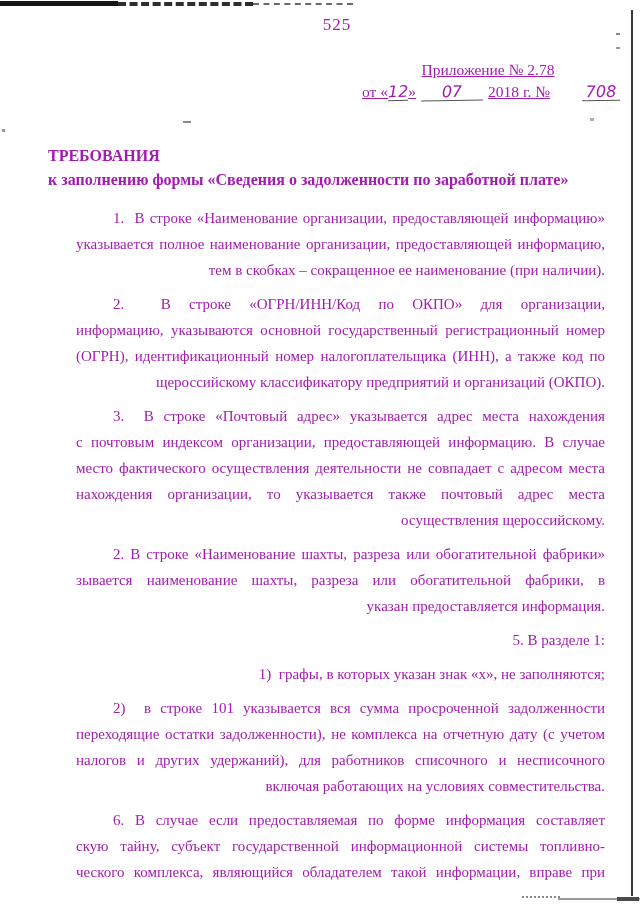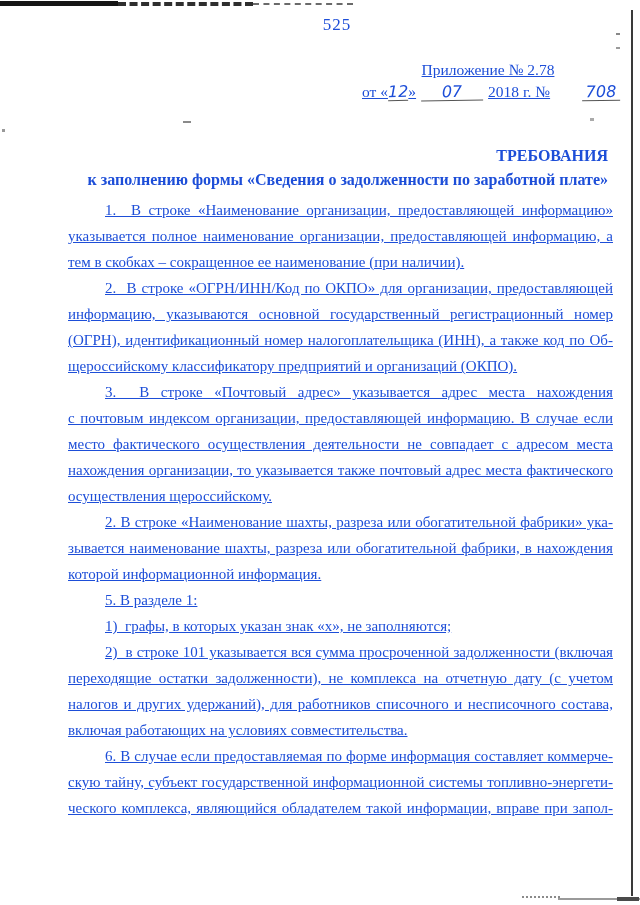--- a/index.html
+++ b/index.html
@@ -2,21 +2,21 @@
 <html><head>
 <meta charset="utf-8">
 <style>
   html, body { margin: 0; padding: 0; background: #ffffff; }
   .sheet {
     position: relative;
     width: 640px;
     height: 905px;
     background: #ffffff;
     font-family: "Liberation Serif", "DejaVu Serif", serif;
-    color: #1d4ed8;
+    color: #a21caf;
     overflow: hidden;
   }
 
   
   .art { position: absolute; }
   .top-solid   { left: 0;   top: 1px; width: 118px; height: 5px; background: #151515; }
   .top-dash1   { left: 118px; top: 2px; width: 135px; height: 0; border-top: 4px dashed #2e2e2e; }
   .top-dash2   { left: 253px; top: 3px; width: 100px; height: 0; border-top: 2px dashed #6a6a6a; }
   .edge-vline  { left: 631px; top: 10px; width: 2px; height: 886px; background: #3a3a3a; }
   .bot-dots    { left: 522px; top: 896px; width: 38px; height: 0; border-top: 2px dotted #8a8a8a; }
@@ -59,37 +59,38 @@
     transform: rotate(-1deg);
   }
   .hand.day   { min-width: 20px; }
   .hand.month { min-width: 62px; margin: 0 5px; }
   .hand.num   { min-width: 38px; margin-left: 32px; }
 
   
   .doc-title {
     position: absolute;
     left: 48px; top: 144px; width: 560px;
-    text-align: right;
+    text-align: left;
     font-weight: bold;
     font-size: 16px;
     line-height: 24px;
   }
 
   
   .body-text {
     position: absolute;
     left: 68px; top: 197px; width: 545px;
     font-size: 15px;
   }
-  .para { margin: 0; text-decoration: underline; }
+  .para { margin: 8px; }
   .line {
     height: 26px;
     line-height: 26px;
     overflow: hidden;
+    text-align: right;
   }
   .line.j { text-align: justify; text-align-last: justify; }
   .para .line:first-child { text-indent: 37px; }
 </style>
 </head>
 <body>
 
 <div class="sheet">
 
   <div class="art top-solid"></div>
@@ -132,21 +133,21 @@
       <div class="para">
         <div class="line j">3.&nbsp; В строке «Почтовый адрес» указывается адрес места нахождения</div>
         <div class="line j">с почтовым индексом организации, предоставляющей информацию. В случае если</div>
         <div class="line j">место фактического осуществления деятельности не совпадает с адресом места</div>
         <div class="line j">нахождения организации, то указывается также почтовый адрес места фактического</div>
         <div class="line">осуществления щероссийскому.</div>
       </div>
       <div class="para">
         <div class="line j">2. В строке «Наименование шахты, разреза или обогатительной фабрики» ука-</div>
         <div class="line j">зывается наименование шахты, разреза или обогатительной фабрики, в нахождения</div>
-        <div class="line">которой информационной информация.</div>
+        <div class="line">указан предоставляется информация.</div>
       </div>
       <div class="para">
         <div class="line">5. В разделе 1:</div>
       </div>
       <div class="para">
         <div class="line">1)&nbsp; графы, в которых указан знак «х», не заполняются;</div>
       </div>
       <div class="para">
         <div class="line j">2)&nbsp; в строке 101 указывается вся сумма просроченной задолженности (включая</div>
         <div class="line j">переходящие остатки задолженности), не комплекса на отчетную дату (с учетом</div>

